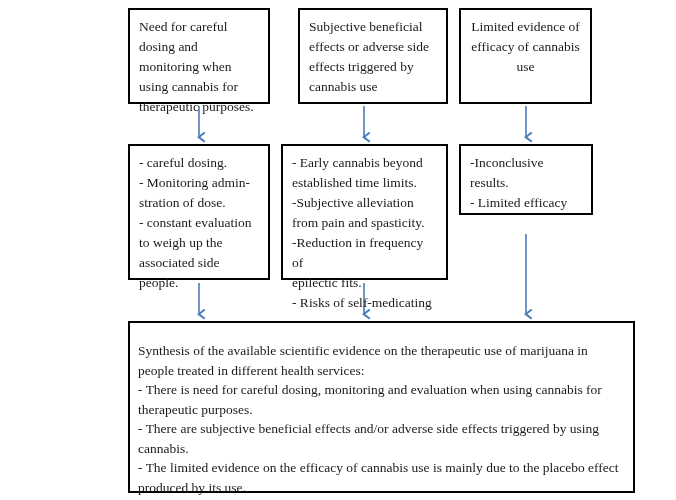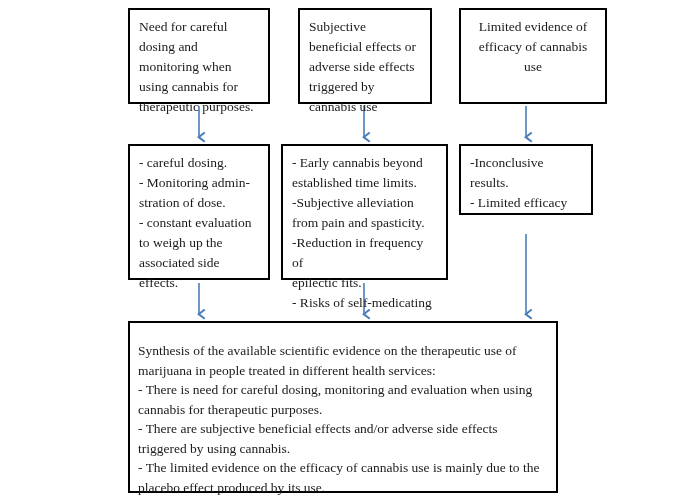--- a/index.html
+++ b/index.html
@@ -36,28 +36,28 @@
   .box.center {
     text-align: center;
   }
   .box.synthesis {
     font-size: 13.5px;
     line-height: 19.5px;
     padding: 18px 14px 10px 13px;
   }
   
   #box-need-dosing      { left: 128px; top: 8px;   width: 142px; height: 96px; }
-  #box-subjective       { left: 298px; top: 8px;   width: 134px; height: 96px; }
-  #box-limited-evidence { left: 459px; top: 8px;   width: 148px; height: 96px; }
+  #box-subjective       { left: 298px; top: 8px;   width: 150px; height: 96px; }
+  #box-limited-evidence { left: 459px; top: 8px;   width: 133px; height: 96px; }
   
   #box-dosing-details   { left: 128px; top: 144px; width: 142px; height: 136px; }
   #box-effects-details  { left: 281px; top: 144px; width: 167px; height: 136px; }
   #box-evidence-details { left: 459px; top: 144px; width: 134px; height: 71px; }
   
-  #box-synthesis        { left: 128px; top: 321px; width: 430px; height: 172px; padding-left: 8px; }
+  #box-synthesis        { left: 128px; top: 321px; width: 507px; height: 172px; padding-left: 8px; }
 
   .arrow-layer {
     position: absolute;
     left: 0;
     top: 0;
     width: 676px;
     height: 500px;
     pointer-events: none;
   }
 </style>
@@ -88,21 +88,21 @@
 
   <div class="box" id="box-subjective">Subjective beneficial effects or adverse side effects triggered by cannabis use</div>
 
   <div class="box center" id="box-limited-evidence">Limited evidence of efficacy of cannabis use</div>
 
   <div class="box" id="box-dosing-details">- careful dosing.
 - Monitoring admin-
 stration of dose.
 - constant evaluation
 to weigh up the
-associated side effects.</div>
+associated side people.</div>
 
   <div class="box" id="box-effects-details">- Early cannabis beyond
 established time limits.
 -Subjective alleviation
 from pain and spasticity.
 -Reduction in frequency of
 epilectic fits.
 - Risks of self-medicating</div>
 
   <div class="box" id="box-evidence-details">-Inconclusive results.

